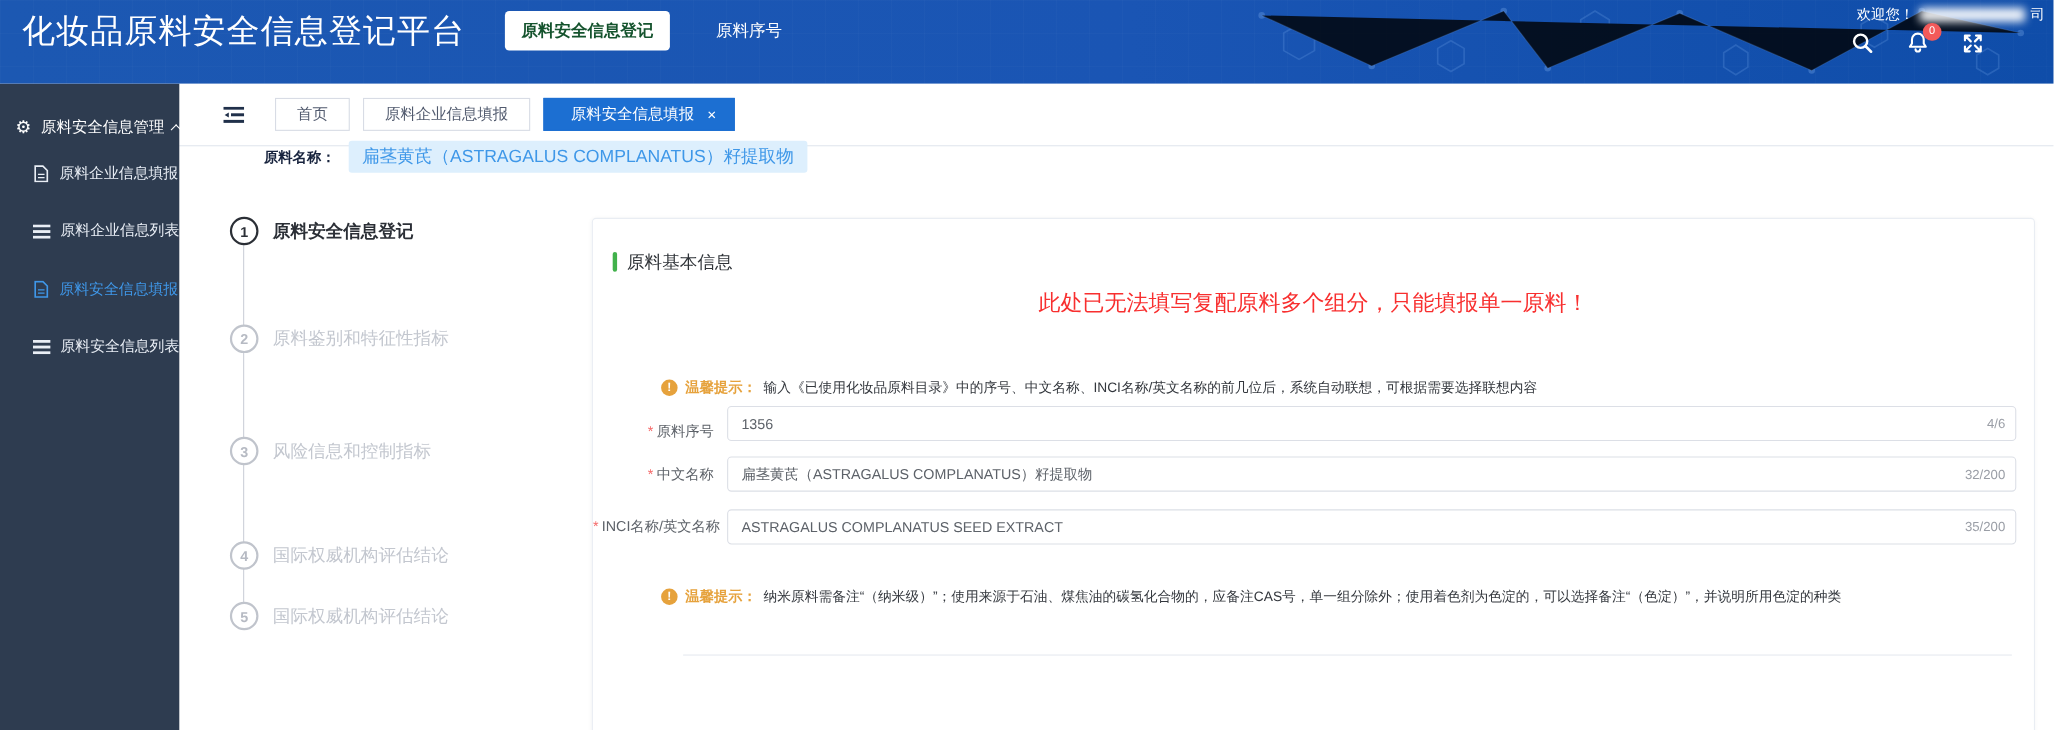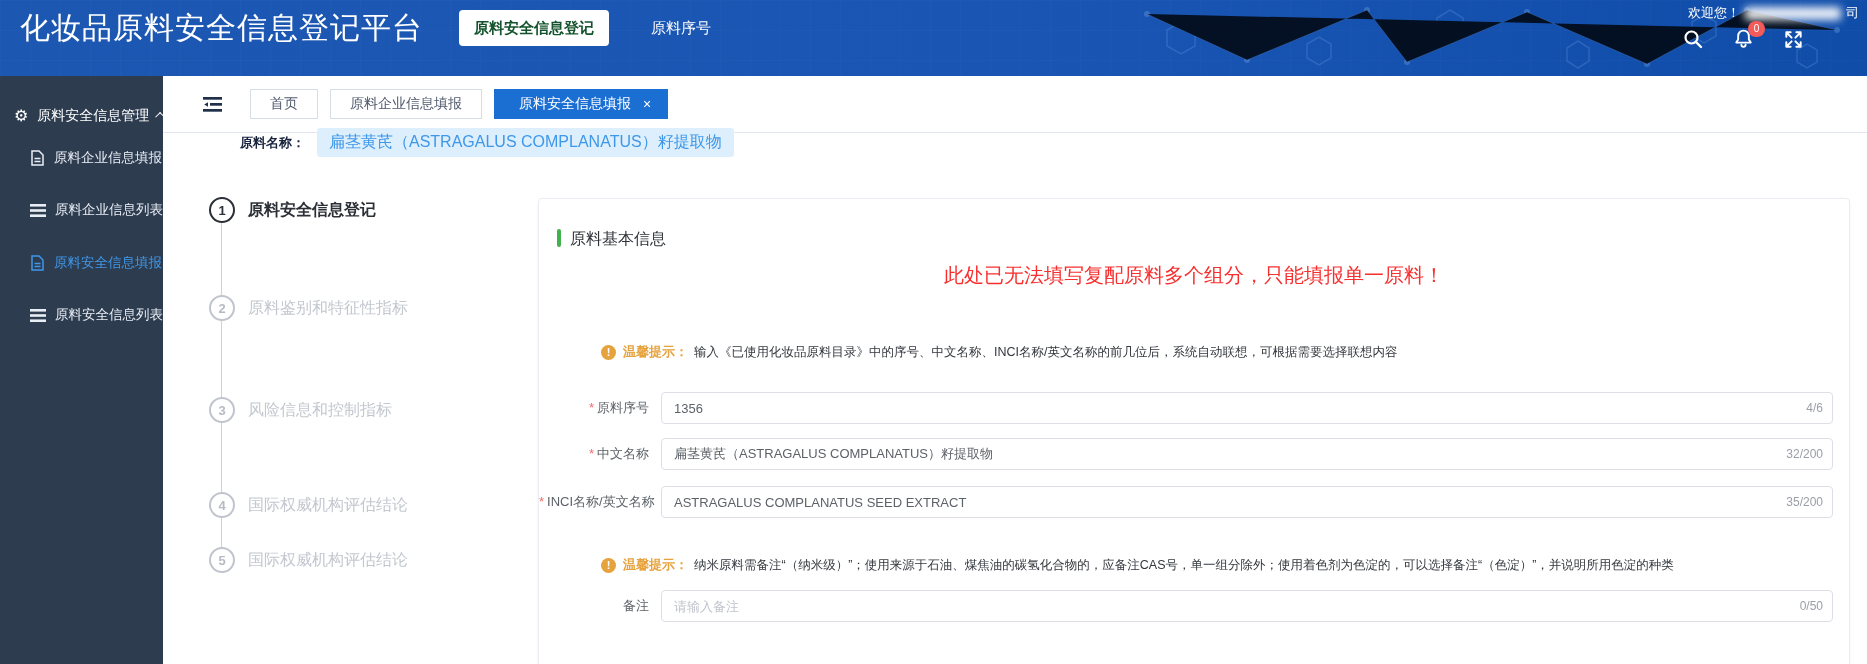--- a/index.html
+++ b/index.html
@@ -76,21 +76,21 @@
   .section-title { margin-left:9px; font-size:16px; color:#2f3338; }
   .warning { margin-top:12px; text-align:center; color:#f82f2f; font-size:20px; }
   .tip { display:flex; align-items:center; white-space:nowrap; }
   .tip1 { margin:54px 0 0 62px; }
   .tip2 { margin:38px 0 0 62px; }
   .tip-icon { width:15px; height:15px; border-radius:50%; background:#e6a23c; color:#fff; font-size:11px;
     font-weight:bold; display:flex; align-items:center; justify-content:center; margin-right:7px; flex:0 0 auto; }
   .tip-label { color:#e6a23c; font-size:13px; font-weight:bold; margin-right:6px; }
   .tip-text { color:#33373d; font-size:12.5px; }
   .frow { display:flex; align-items:center; margin-right:16px; }
-  .frow.r1 { margin-top:31px; } .frow.r2 { margin-top:14px; } .frow.r3 { margin-top:16px; } .frow.r4 { margin-top:16px; }
+  .frow.r1 { margin-top:8px;align-items:flex-end; } .frow.r2 { margin-top:14px; } .frow.r3 { margin-top:16px; } .frow.r4 { margin-top:16px; }
   .flabel { width:122px; flex:0 0 auto; text-align:right; padding-right:12px; font-size:13px; color:#5d6269; white-space:nowrap; }
   .req { color:#f56c6c; margin-right:3px; }
   .fwrap { position:relative; flex:1; }
   .fwrap input { width:100%; height:32px; border:1px solid #dcdfe6; border-radius:4px;
     padding:0 66px 0 12px; font-size:13px; color:#5d6269; outline:none; background:#fff;
     font-family:"Liberation Sans","DejaVu Sans",sans-serif; }
   .fwrap input::placeholder { color:#c0c4cc; }
   .counter { position:absolute; right:10px; top:9px; font-size:12px; color:#9a9ea6; }
   .card-divider { margin:44px 20px 0 82px; border-top:1px solid #e6eaf0; height:0; }
 </style>
@@ -306,26 +306,17 @@
           <span class="counter">35/200</span>
         </div>
       </div>
 
       <div class="tip tip2">
         <span class="tip-icon">!</span>
         <span class="tip-label">温馨提示：</span>
         <span class="tip-text">纳米原料需备注“（纳米级）”；使用来源于石油、煤焦油的碳氢化合物的，应备注CAS号，单一组分除外；使用着色剂为色淀的，可以选择备注“（色淀）”，并说明所用色淀的种类</span>
       </div>
 
-      <div class="frow r4">
-        <div class="flabel">
-          <span>备注</span>
-        </div>
-        <div class="fwrap">
-          <input type="text" placeholder="请输入备注" style="">
-          <span class="counter">0/50</span>
-        </div>
-      </div>
 
       <div class="card-divider"></div>
     </div>
   </div>
 </div>
 
 </body></html>

